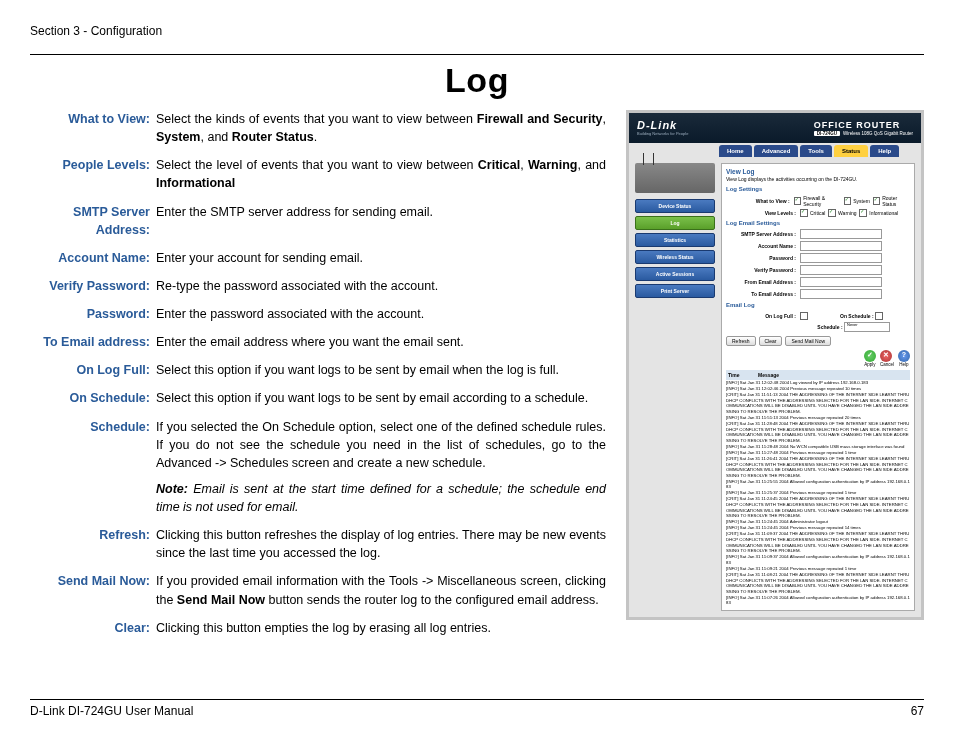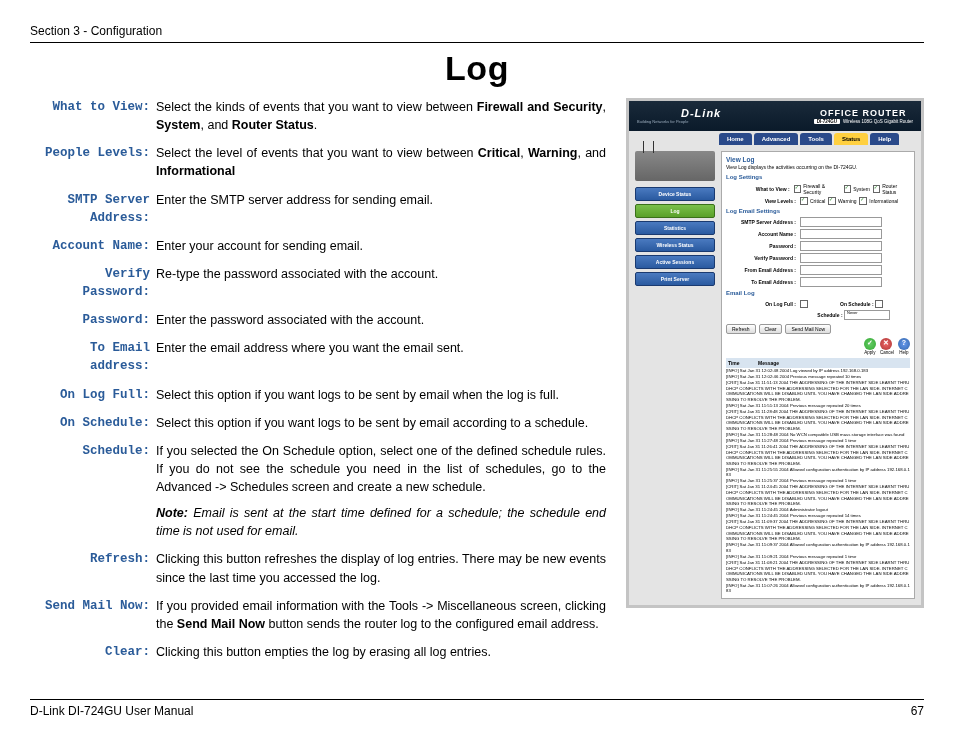--- a/index.html
+++ b/index.html
@@ -16,21 +16,21 @@
   }
   .page {
     padding: 24px 30px 20px 30px;
     box-sizing: border-box;
     height: 100%;
     display: flex;
     flex-direction: column;
   }
   .header-section {
     border-bottom: 1px solid #000;
-    padding-bottom: 4px;
+    padding-bottom: 16px;
     margin-bottom: 6px;
     font-size: 12px;
   }
   .title {
     font-family: "Arial Narrow", Arial, sans-serif;
     font-size: 34px;
     text-align: center;
     font-weight: bold;
     margin: 0 0 10px 0;
     letter-spacing: 0.5px;
@@ -47,21 +47,21 @@
     line-height: 1.45;
   }
   .def-row {
     display: flex;
     margin-bottom: 10px;
   }
   .def-label {
     width: 120px;
     text-align: right;
     color: #2a5b99;
-    font-family: Liberation Mono, monospace;
+    font-family: Liberation Sans, sans-serif;
     font-weight: bold;
     font-size: 12.5px;
     padding-right: 6px;
     flex-shrink: 0;
   }
   .def-value {
     flex: 1;
     text-align: justify;
   }
   .def-note {
@@ -88,23 +88,23 @@
     padding: 3px;
   }
   .shot-top {
     background: linear-gradient(#1a2a3a,#0a1a2a);
     color: #fff;
     display: flex;
     align-items: center;
     padding: 6px 8px;
     position: relative;
   }
-  .shot-top .brand { font-size: 11px; font-weight: bold; font-style: italic; letter-spacing: 1px; margin-left: 44px; }
+  .shot-top .brand { font-size: 11px; font-weight: bold; font-style: italic; letter-spacing: 1px; }
   .shot-top .sub { font-size: 4px; color: #9ab; }
-  .shot-top .right { text-align: center; margin-left: auto;}
+  .shot-top .right { text-align: left; margin-left: auto;}
   .shot-top .office { font-size: 9px; letter-spacing: 1px; font-weight: bold;}
   .shot-top .model { font-size: 4.5px; display:flex; align-items:center; justify-content:flex-end; gap:3px;}
   .model-box{background:#fff;color:#000;padding:0 3px;border-radius:1px;font-weight:bold;}
   .tab-bar {
     background: #e4e4e4;
     padding: 2px 0 0 90px;
     display: flex;
     gap: 2px;
   }
   .tab {

